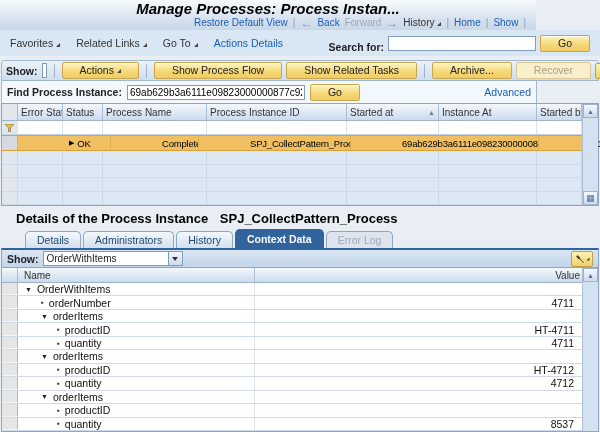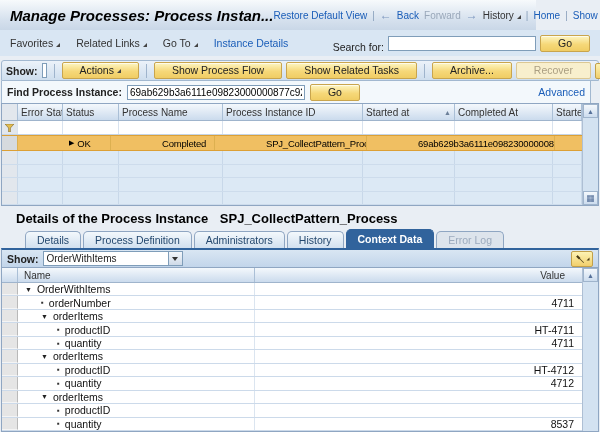--- a/index.html
+++ b/index.html
@@ -1,36 +1,36 @@
 <!DOCTYPE html>
 <html><head>
 <meta charset="utf-8">
 <style>
   html,body{margin:0;padding:0;background:#fff;}
   #app{position:relative;width:600px;height:432px;overflow:hidden;background:#e9eef4;
        font-family:"Liberation Sans",sans-serif;color:#222;}
 
   
   .tophdr{position:absolute;top:0;left:0;width:536px;height:30px;box-sizing:border-box;
-    background:linear-gradient(#f7fafc,#d6e1ee 65%,#c9d7e7);display:flex;align-items:center;padding:0 10px;}
+    background:linear-gradient(#f7fafc,#d6e1ee 65%,#c9d7e7);display:flex;align-items:center;padding:0 10px;flex-direction:column;}
   .title{font-size:15px;font-weight:bold;font-style:italic;white-space:nowrap;color:#000;}
   .hdr-links{margin-left:auto;display:flex;align-items:center;gap:5px;font-size:10px;white-space:nowrap;}
   .lnk{color:#1a5db8;text-decoration:none;cursor:pointer;}
   .sep{color:#8aa0bc;}
   .dis{color:#9aa8ba;}
   .arrow{color:#7d97bf;font-weight:bold;font-size:12px;line-height:10px;cursor:pointer;}
   .menu-item{color:#333;display:inline-flex;align-items:baseline;gap:3px;cursor:pointer;}
   .tri{width:0;height:0;border-left:4px solid transparent;border-bottom:4px solid #444;display:inline-block;}
 
   
   .menubar{position:absolute;top:30px;left:0;width:600px;height:26px;box-sizing:border-box;
     background:#d9e6f3;display:flex;align-items:center;padding:0 10px;font-size:10.5px;}
   .menubar .grp{display:flex;gap:16px;align-items:center;}
   .srch{margin-left:auto;display:flex;align-items:center;gap:4px;}
-  .srch-label{font-weight:normal;font-size:10.5px;margin-top:8px;}
+  .srch-label{font-weight:bold;font-size:10.5px;margin-top:8px;}
   .tinput{border:1px solid #7f9db9;background:#fff;height:15px;font-size:10px;font-family:inherit;padding:0 2px;box-sizing:border-box;}
   .srch .tinput{width:148px;}
 
   
   .ybtn{background:linear-gradient(#fdf6c3,#f6d879 55%,#f0cd64);border:1px solid #c9a54d;border-radius:2px;
     font-size:10.5px;font-family:inherit;color:#222;height:17px;line-height:13px;padding:1px 17px;cursor:pointer;
     display:inline-flex;align-items:center;gap:3px;white-space:nowrap;box-shadow:inset 0 1px 0 rgba(255,255,255,.65);}
   .ybtn.disabled{background:#f8efcd;color:#ab9f82;border-color:#dcc894;cursor:default;box-shadow:none;}
 
   
@@ -44,35 +44,35 @@
     border-left:1px solid #7f9db9;display:flex;align-items:center;justify-content:center;flex:none;}
   .tri-down{width:0;height:0;border-top:4px solid #333;border-left:3px solid transparent;border-right:3px solid transparent;}
   .vsep{width:1px;height:14px;background:#9fb4cc;margin:0 3px;flex:none;}
   .right-icons{margin-left:auto;display:flex;gap:2px;}
   .icon-btn{width:18px;height:16px;background:linear-gradient(#fdf3b4,#f1cf6c);border:1px solid #c2a04a;border-radius:2px;
     display:flex;align-items:center;justify-content:center;font-size:10px;color:#4a3c16;cursor:pointer;padding:0;gap:1px;}
   .icon-btn.pressed{background:#ebc25b;border-color:#8a6d2f;box-shadow:inset 0 1px 2px rgba(90,60,0,.45);}
   .icon-btn .tri{border-bottom-color:#4a3c16;transform:scale(.75);}
 
   
-  .findrow{position:absolute;top:81px;left:1px;width:590px;height:22px;box-sizing:border-box;
+  .findrow{position:absolute;top:81px;left:1px;width:536px;height:22px;box-sizing:border-box;
     background:#f3f8fc;border-left:1px solid #a2b8d0;border-right:1px solid #a2b8d0;
     display:flex;align-items:center;gap:5px;padding:0 5px;}
   .find-label{font-weight:bold;font-size:10.5px;white-space:nowrap;}
   .find-input{width:178px;}
   .adv{margin-left:auto;font-size:10.5px;}
 
   
   .ptable{position:absolute;top:103px;left:1px;width:598px;height:103px;box-sizing:border-box;
     border:1px solid #8fa6c2;background:#dce9f5;}
   .pgrid{position:absolute;left:0;top:0;right:16px;bottom:0;display:flex;flex-direction:column;}
   .prow{display:flex;width:100%;box-sizing:border-box;}
   .cell{box-sizing:border-box;display:flex;align-items:center;padding:0 3px;white-space:nowrap;overflow:hidden;}
   .cell.sel{width:16px;flex:none;background:#e2e7ed;border-right:1px solid #b9c6d4;padding:0;justify-content:center;}
-  .w-err{width:45px;flex:none;}.w-status{width:56px;flex:none;}.w-pname{width:104px;flex:none;}
+  .w-err{width:45px;flex:none;}.w-status{width:40px;flex:none;}.w-pname{width:104px;flex:none;}
   .w-pid{width:140px;flex:none;}.w-start{width:92px;flex:none;}.w-comp{width:98px;flex:none;}.w-by{flex:1;}
   .phead{height:17px;flex:none;background:linear-gradient(#f4f8fc,#cbdbed);border-bottom:1px solid #9fb4cc;font-size:10px;color:#333;}
   .phead .cell{border-right:1px solid #aabfd6;}
   .pfilter{height:14px;flex:none;background:#fff;border-bottom:1px solid #c4d4e6;}
   .pfilter .cell{border-right:1px solid #d9e3ef;}
   .pdata{height:16px;flex:none;background:#f0bf62;border-top:1px solid #dca035;border-bottom:1px solid #dca035;
     font-size:9.5px;letter-spacing:-0.2px;color:#000;cursor:pointer;gap:48px;}
   .pdata .cell{border-right:1px solid #ddb050;}
   .pdata .cell.sel{background:#d6dade;}
   .pempty{flex:1;background:#dce9f5;border-bottom:1px solid #cddcec;}
@@ -101,21 +101,21 @@
     display:flex;align-items:center;gap:4px;padding:0 5px;}
 
   
   .ctable{position:absolute;top:268px;left:1px;width:598px;height:164px;box-sizing:border-box;
     border:1px solid #8fa6c2;border-top:none;background:#fff;}
   .cgrid{position:absolute;left:0;top:0;right:16px;bottom:0;display:flex;flex-direction:column;}
   .chead{height:15px;flex:none;background:linear-gradient(#f4f8fc,#cbdbed);border-bottom:1px solid #9fb4cc;
     font-size:10px;color:#333;display:flex;box-sizing:border-box;}
   .chead .sel-h{width:16px;flex:none;border-right:1px solid #aabfd6;box-sizing:border-box;}
   .chead .name-h{width:237px;flex:none;display:flex;align-items:center;padding-left:6px;border-right:1px solid #aabfd6;box-sizing:border-box;}
-  .chead .val-h{flex:1;display:flex;align-items:center;justify-content:flex-end;padding-right:17px;text-align:right;}
+  .chead .val-h{flex:1;display:flex;align-items:center;justify-content:flex-end;padding-right:2px;text-align:right;}
   .crow{display:flex;flex:1;min-height:0;background:#fff;border-bottom:1px solid #ccdaea;box-sizing:border-box;cursor:pointer;}
   .crow .sel{width:16px;flex:none;background:#e5e5e5;border-right:1px solid #b9b9b9;border-bottom:1px solid #f4f4f4;box-sizing:border-box;}
   .crow .name{width:237px;flex:none;display:flex;align-items:center;font-size:10.5px;color:#111;
     border-right:1px solid #dbe5f0;box-sizing:border-box;overflow:hidden;white-space:nowrap;}
   .crow .val{flex:1;display:flex;align-items:center;justify-content:flex-end;padding-right:8px;font-size:10.5px;color:#111;}
   .lv1{padding-left:7px;}.lv2{padding-left:23px;}.lv3{padding-left:39px;}
   .marker{font-size:7px;color:#222;margin-right:5px;flex:none;cursor:pointer;}
   .bullet{font-size:8px;color:#333;margin-right:5px;flex:none;}
   .cscroll{position:absolute;right:0;top:0;width:16px;height:100%;background:#d3e2f1;border-left:1px solid #aebfd4;box-sizing:border-box;}
 </style>
@@ -153,21 +153,21 @@
         <span class="tri"></span>
       </span>
       <span class="menu-item">
         <span>Related Links</span>
         <span class="tri"></span>
       </span>
       <span class="menu-item">
         <span>Go To</span>
         <span class="tri"></span>
       </span>
-      <a class="lnk">Instance Details</a>
+      <a class="lnk">Actions Details</a>
     </div>
     <div class="srch">
       <span class="srch-label">Search for:</span>
       <input class="tinput" type="text" value="" style="">
       <button class="ybtn">Go</button>
     </div>
   </div>
 
   <div class="toolbar">
     <span class="blabel">Show:</span>
@@ -215,21 +215,21 @@
       <div class="prow phead">
         <div class="cell sel"></div>
         <div class="cell w-err">Error Status</div>
         <div class="cell w-status">Status</div>
         <div class="cell w-pname">Process Name</div>
         <div class="cell w-pid">Process Instance ID</div>
         <div class="cell w-start">
           <span>Started at</span>
           <span class="sort-ic">▲</span>
         </div>
-        <div class="cell w-comp">Completed At</div>
+        <div class="cell w-comp">Instance At</div>
         <div class="cell w-by">Started by</div>
       </div>
       <div class="prow pfilter">
         <div class="cell sel">
           <svg width="9" height="8" viewBox="0 0 10 9">
             <polygon points="0,0 10,0 6,4.5 6,9 4,9 4,4.5" fill="#e4bd4e" stroke="#8a7339" stroke-width="0.8"></polygon>
           </svg>
         </div>
         <div class="cell w-err"></div>
         <div class="cell w-status"></div>
@@ -299,21 +299,20 @@
     </div>
   </div>
 
   <div class="dtitle">
     <span>Details of the Process Instance</span>
     <span class="pname">SPJ_CollectPattern_Process</span>
   </div>
 
   <div class="tabs">
     <div class="tab first">Details</div>
-    <div class="tab">Process Definition</div>
     <div class="tab">Administrators</div>
     <div class="tab">History</div>
     <div class="tab active">Context Data</div>
     <div class="tab disabled">Error Log</div>
   </div>
 
   <div class="ctxbar">
     <span class="blabel">Show:</span>
     <div class="selectbox" style="width:140px;">
       <span>OrderWithItems</span>

